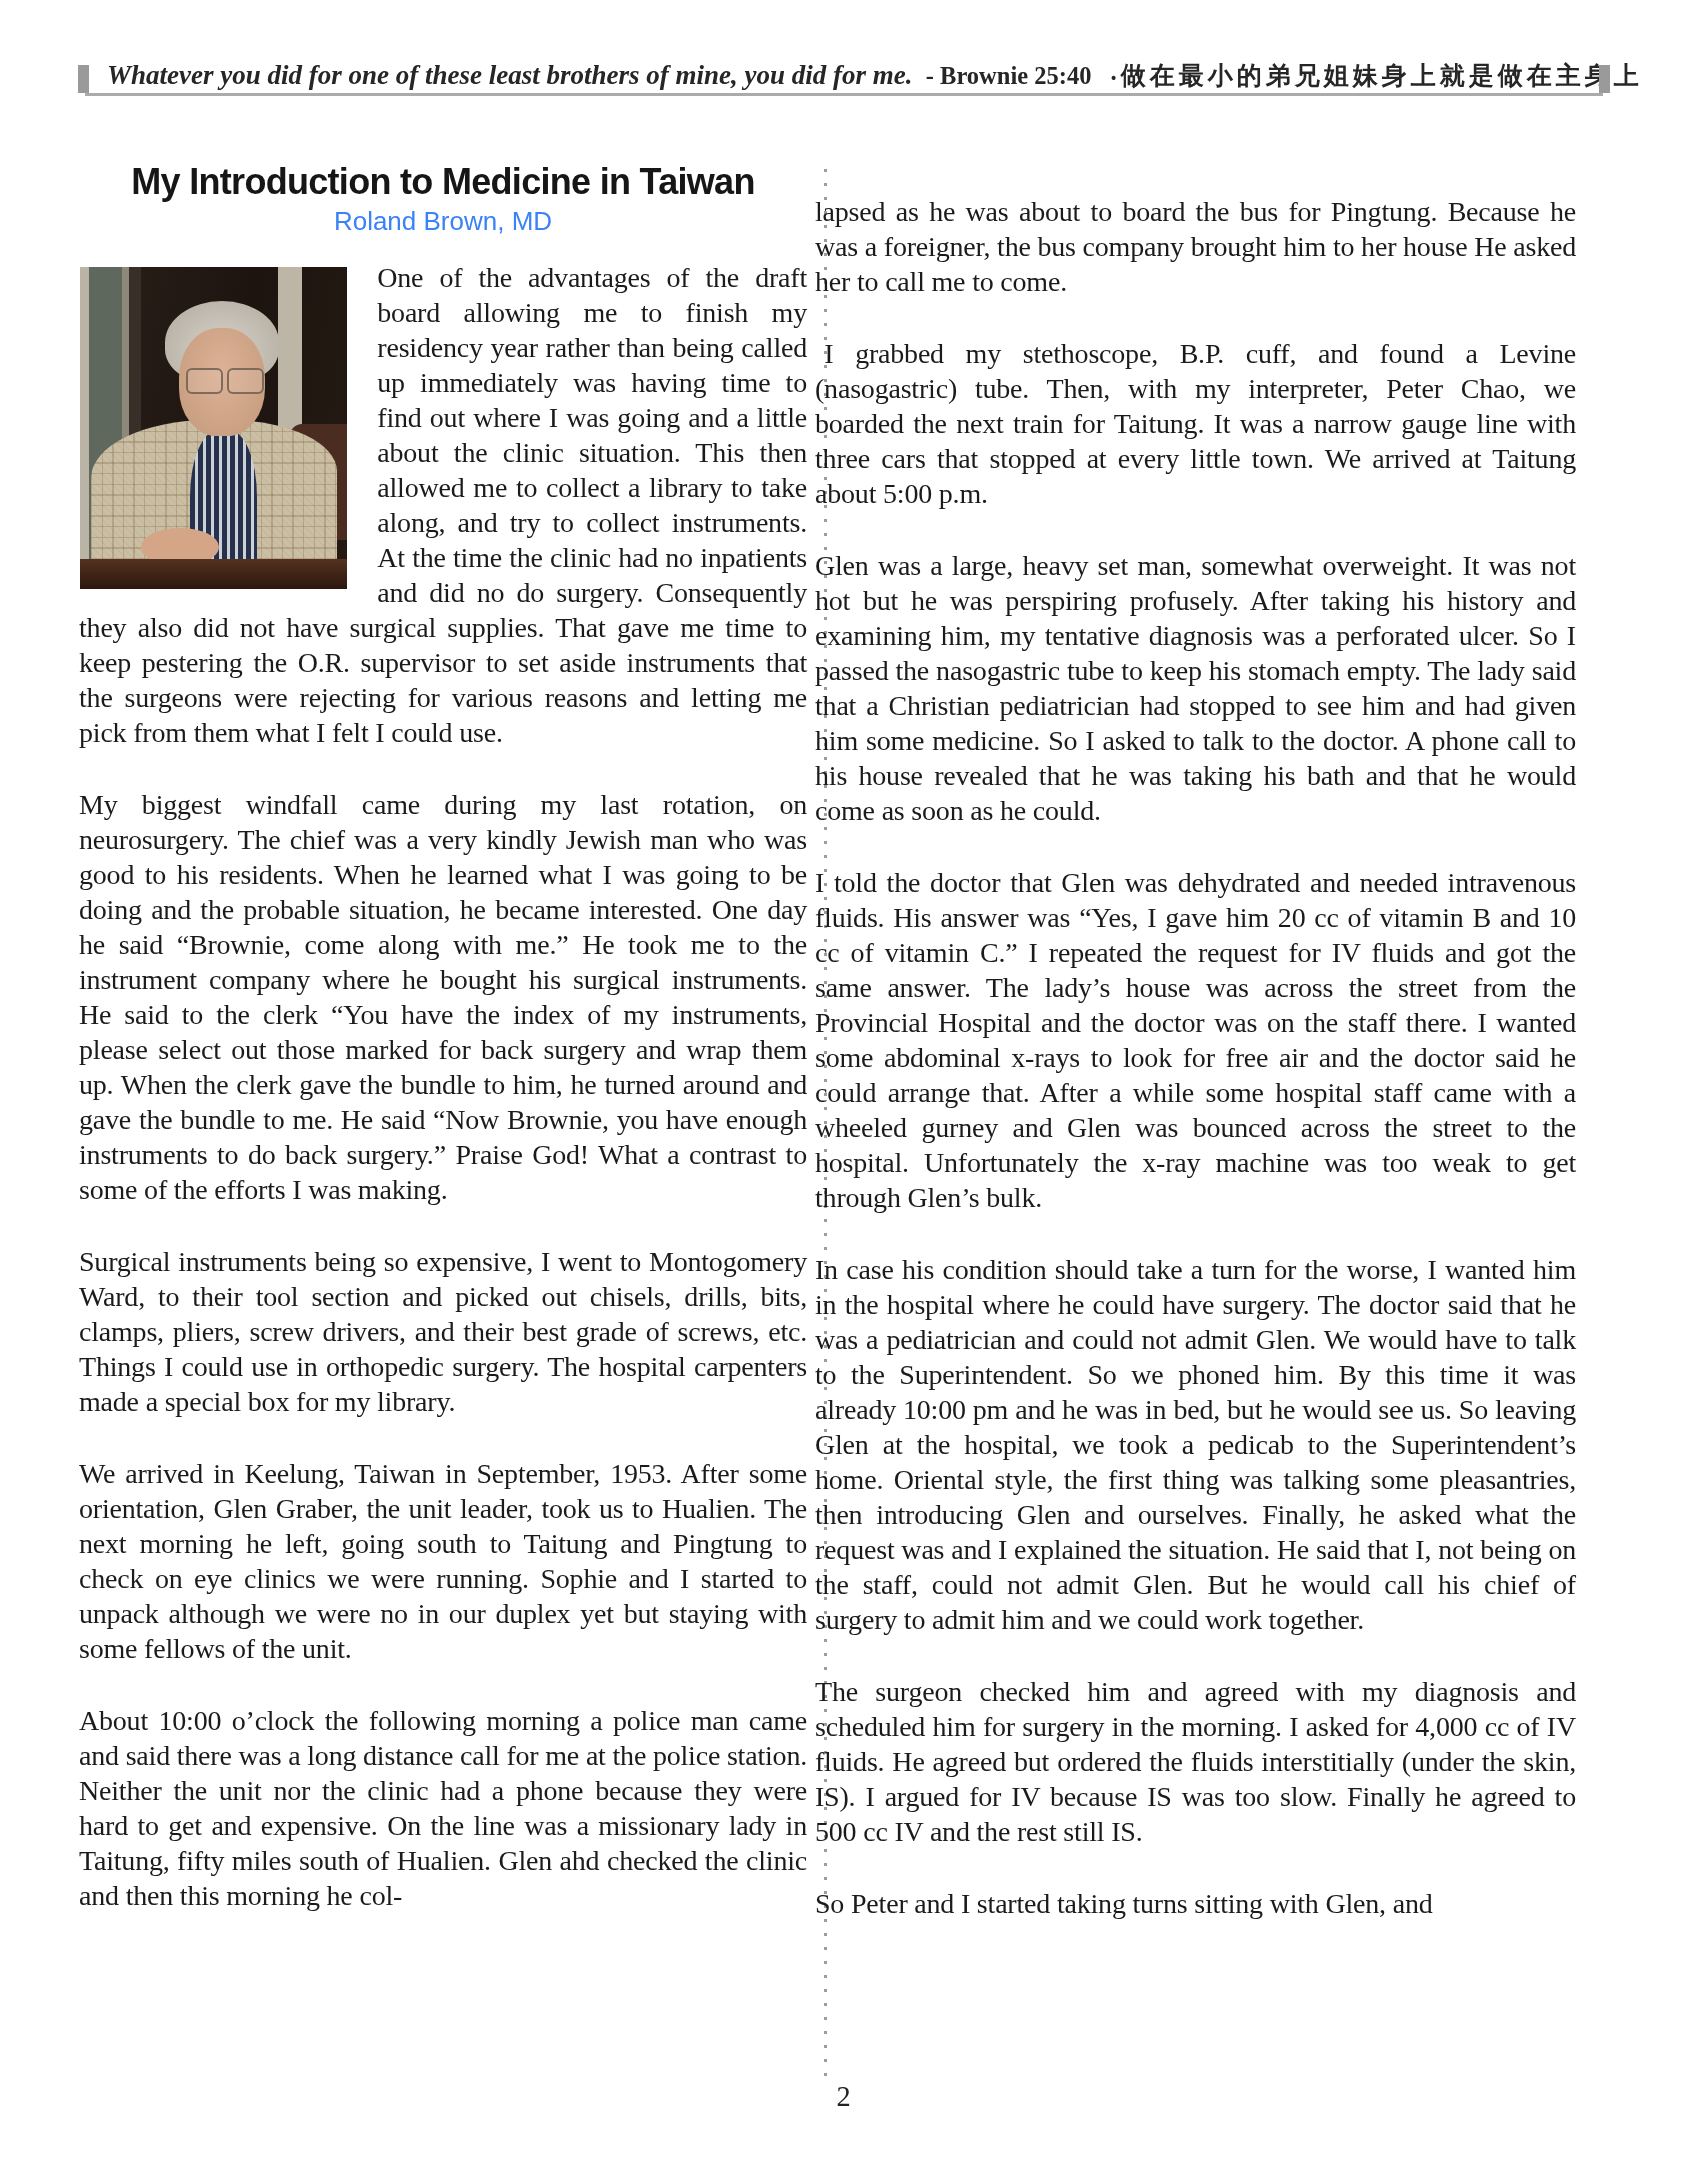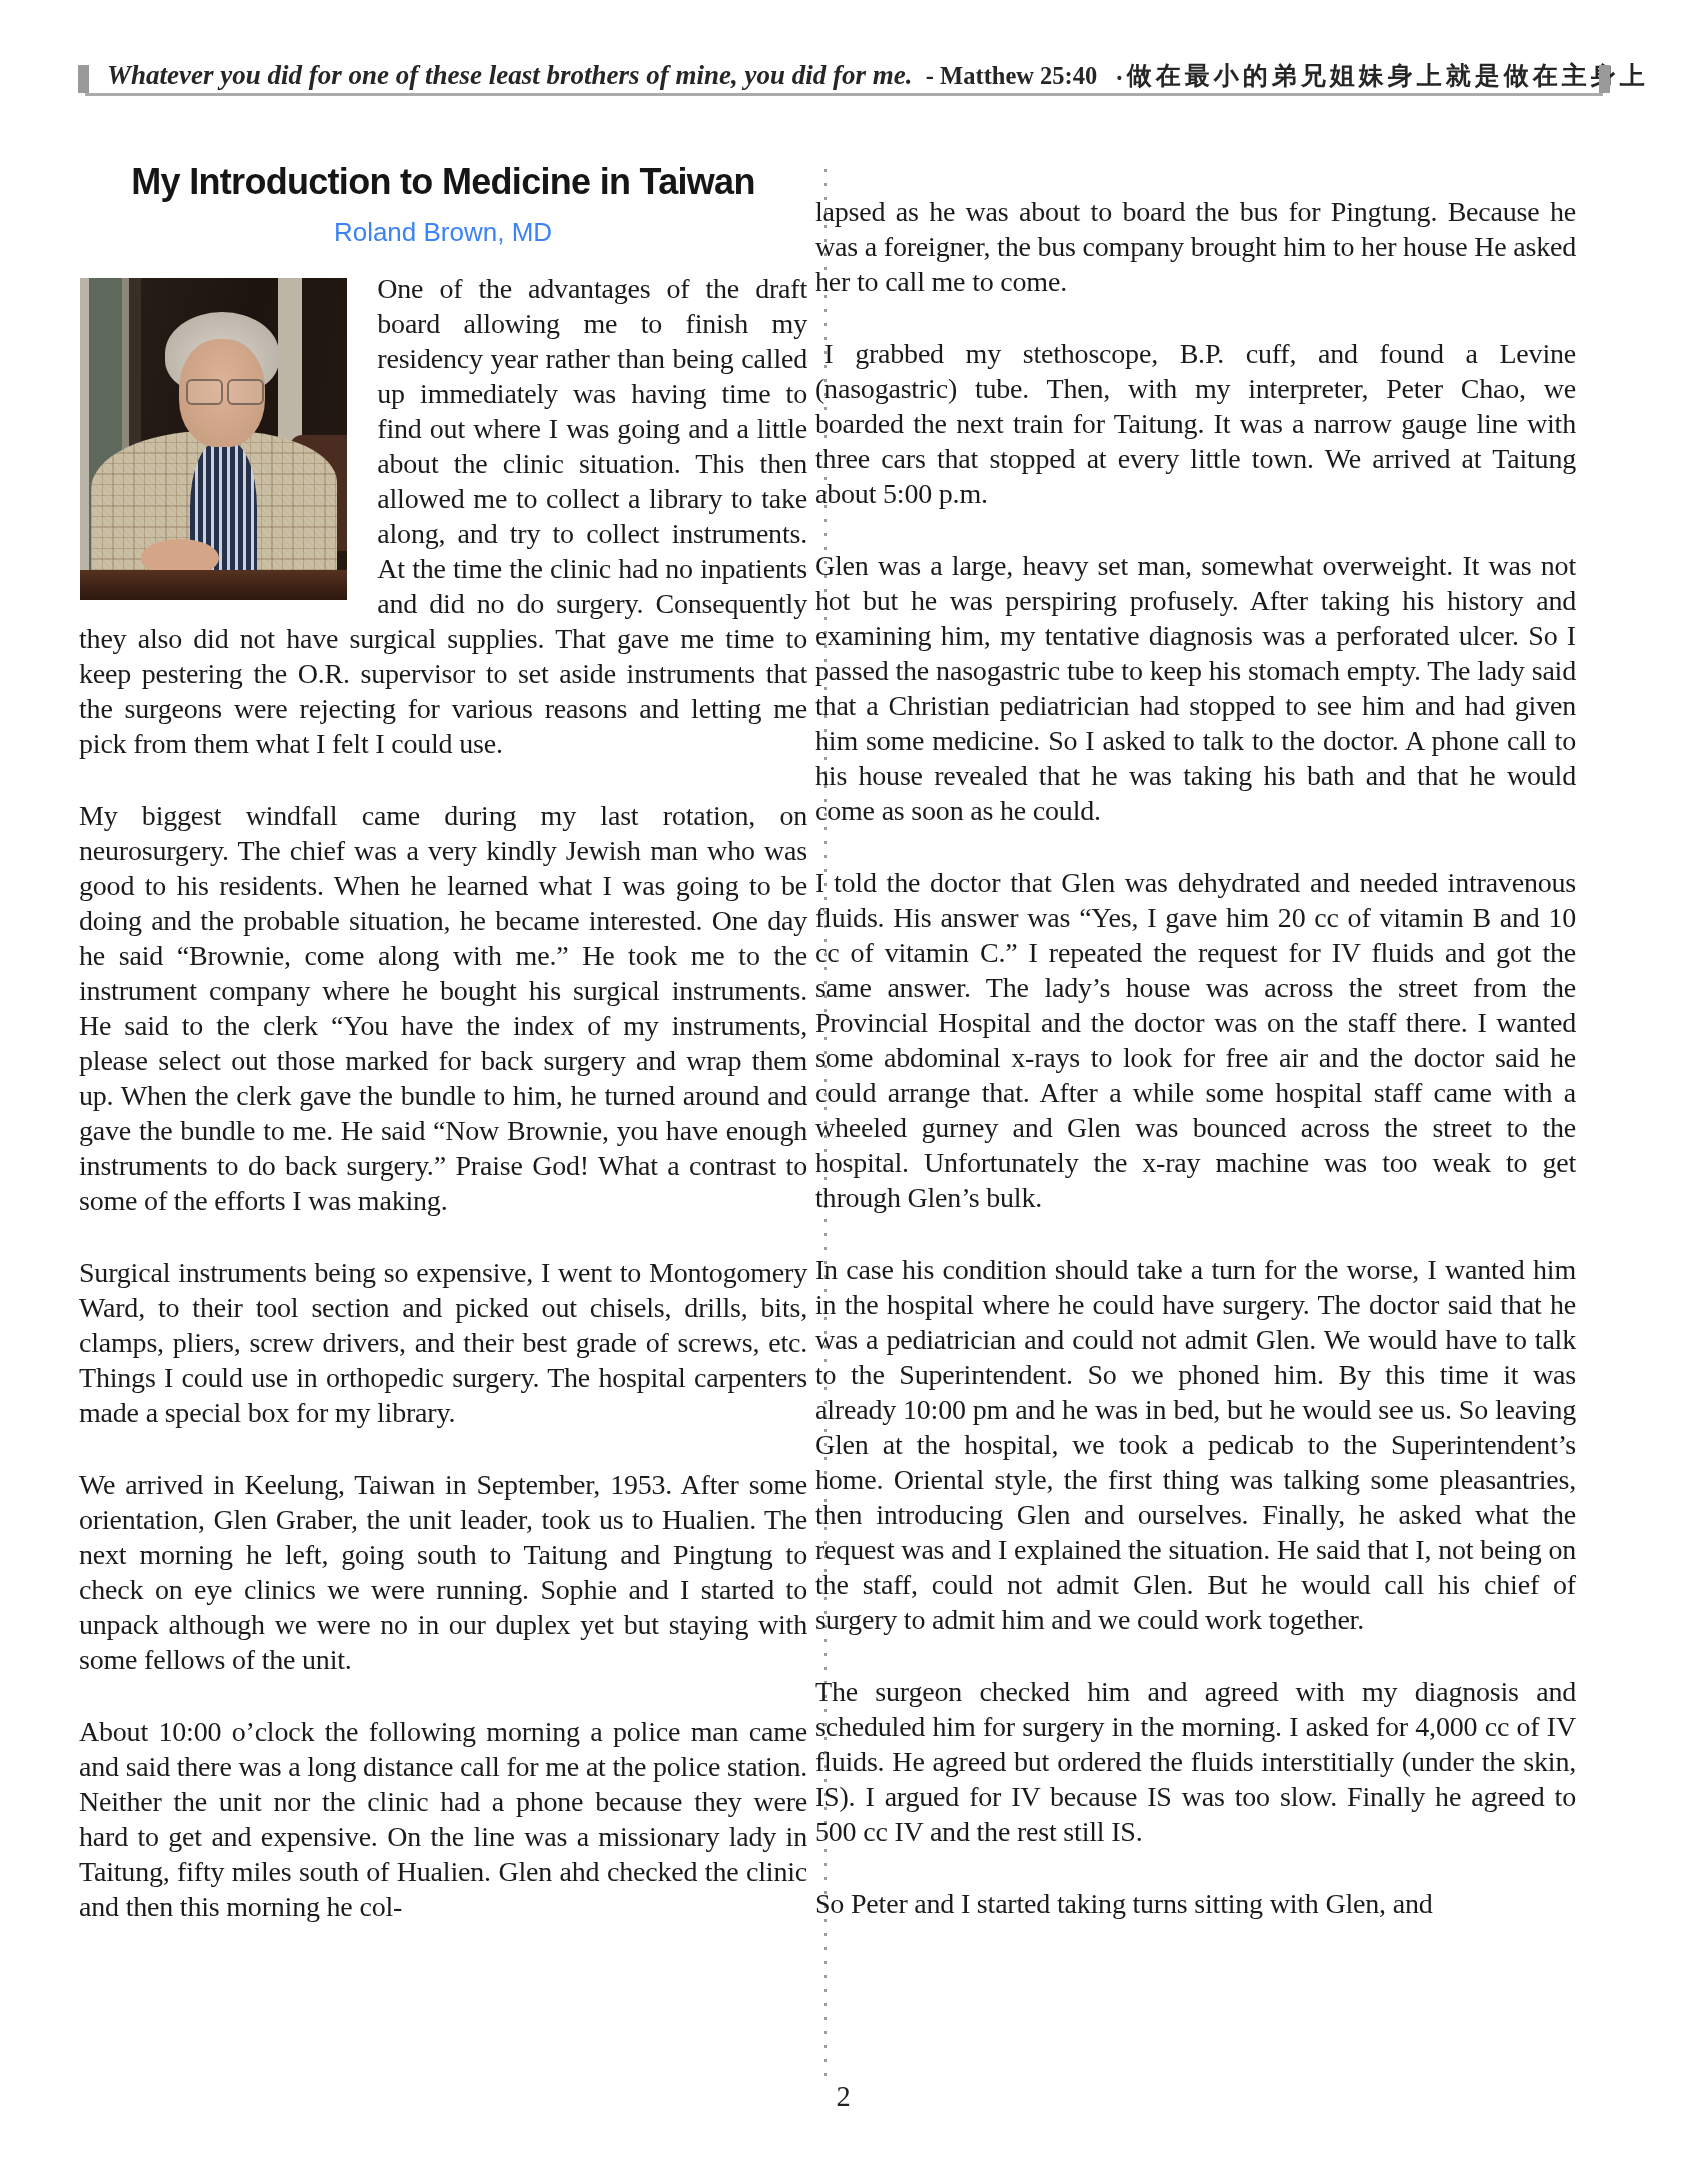--- a/index.html
+++ b/index.html
@@ -34,21 +34,21 @@
 
   .divider{
     position:absolute;left:824px;top:169px;height:1911px;width:3.3px;
     background:repeating-linear-gradient(to bottom,#9d9d9d 0 3.3px,transparent 3.3px 14px);
   }
 
   .title{
     font-family:"Liberation Sans", sans-serif;
     font-weight:bold;font-size:36px;line-height:41px;
     text-align:center;letter-spacing:-0.7px;color:#161616;
-    margin:0 0 15px 0;
+    margin:0 0 4px 0;
   }
   .byline{
     font-family:"Liberation Sans", sans-serif;
     font-size:26px;line-height:30px;text-align:center;color:#3b82f6;
     margin:0 0 24px 0;
   }
 
   .para{
     font-size:28px;line-height:35px;
     text-align:justify;letter-spacing:-0.2px;
@@ -101,21 +101,21 @@
 </head>
 <body>
 
 <div class="page">
 
   <div class="header">
     <div class="hbar left"></div>
     <div class="hrule"></div>
     <div class="hquote">
       <span class="en">Whatever you did for one of these least brothers of mine, you did for me.</span>
-      <span class="ref">- Matthew 25:40</span>
+      <span class="ref">- Brownie 25:40</span>
       <span class="zh">‧做在最小的弟兄姐妹身上就是做在主身上</span>
     </div>
     <div class="hbar right"></div>
   </div>
 
   <div class="col left">
     <div class="title">My Introduction to Medicine in Taiwan</div>
     <div class="byline">Roland Brown, MD</div>
 
     <div class="para">

